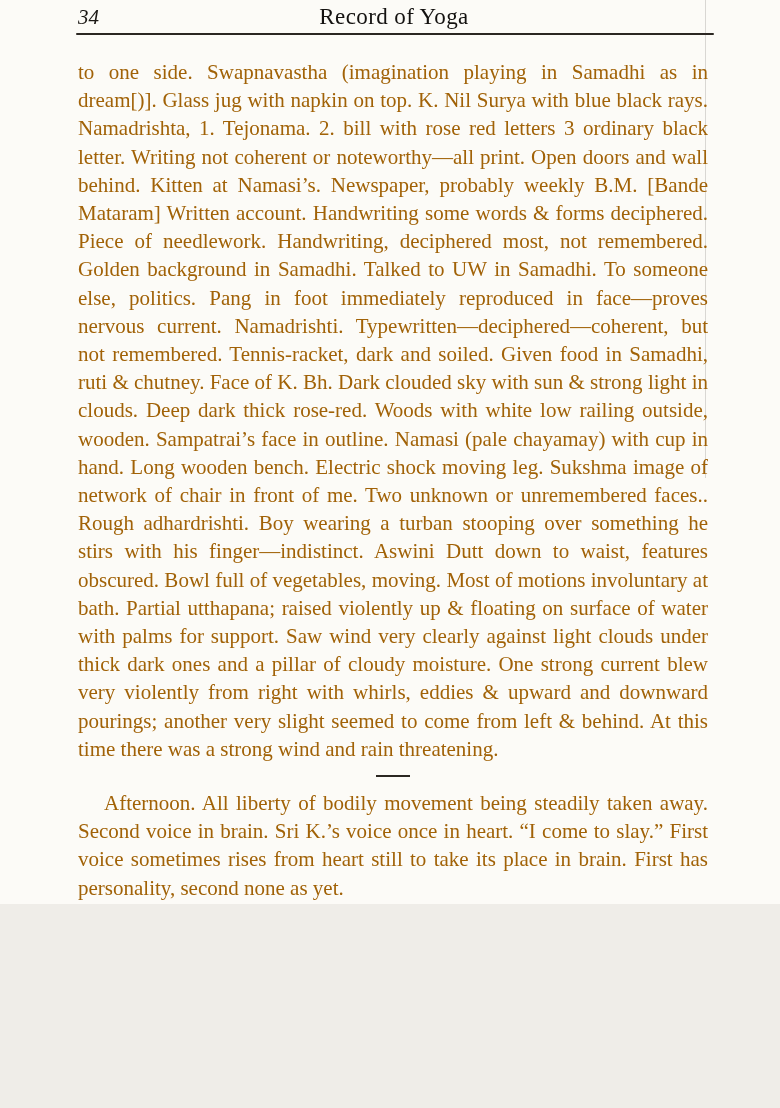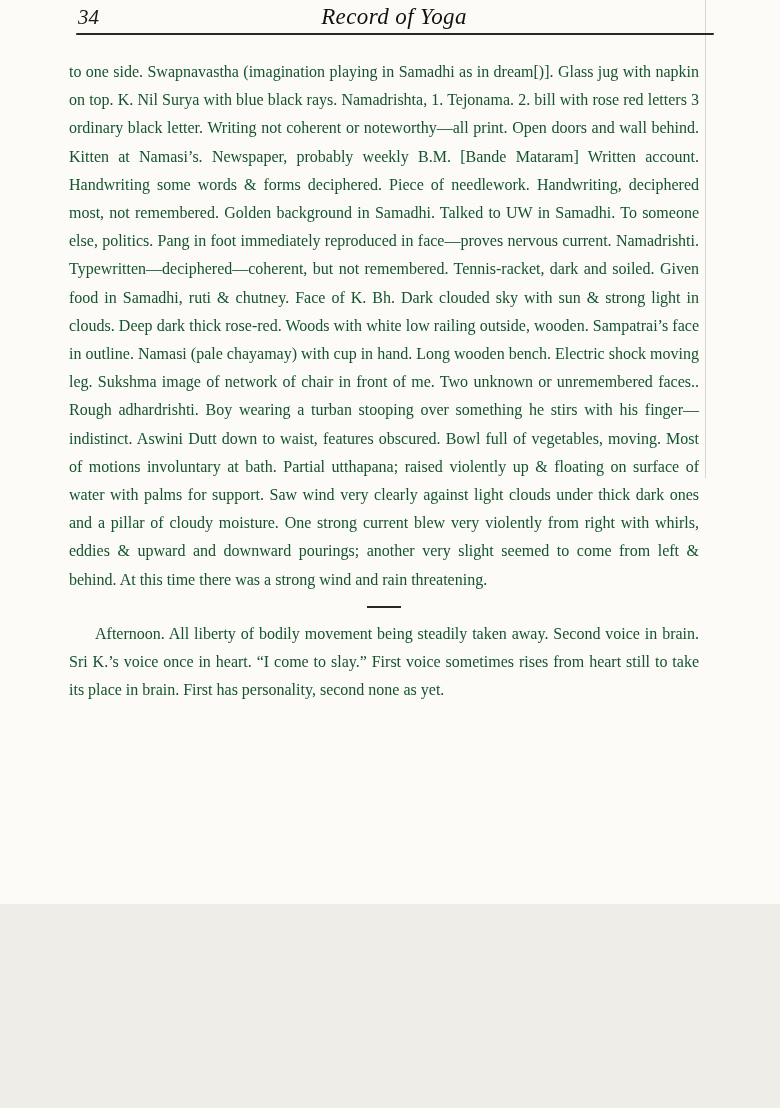--- a/index.html
+++ b/index.html
@@ -40,21 +40,20 @@
     font-size: 21px;
     color: #1b1815;
   }
 
   .header-title {
     position: absolute;
     left: 0;
     right: 0;
     top: 0;
     text-align: center;
-    font-style: italic;
     font-size: 23px;
     letter-spacing: 0.4px;
     color: #141210;
   }
 
   .header-rule {
     position: absolute;
     top: 33px;
     left: 76px;
     right: 66px;
@@ -70,26 +69,26 @@
     right: 74px;
     width: 1px;
     height: 478px;
     background: rgba(60, 55, 48, 0.18);
   }
 
   
   .page-body {
     position: absolute;
     top: 58px;
-    left: 69px;
+    left: 78px;
     width: 630px;
-    font-size: 16px;
+    font-size: 21px;
     line-height: 28.2px;
     text-align: justify;
-    color: #14532d;
+    color: #a16207;
   }
 
   .para { margin: 0; }
 
   .para.indent { text-indent: 26px; font-family: Liberation Serif, serif; }
 
   .section-divider {
     width: 34px;
     height: 2px;
     background: #2b2722;

